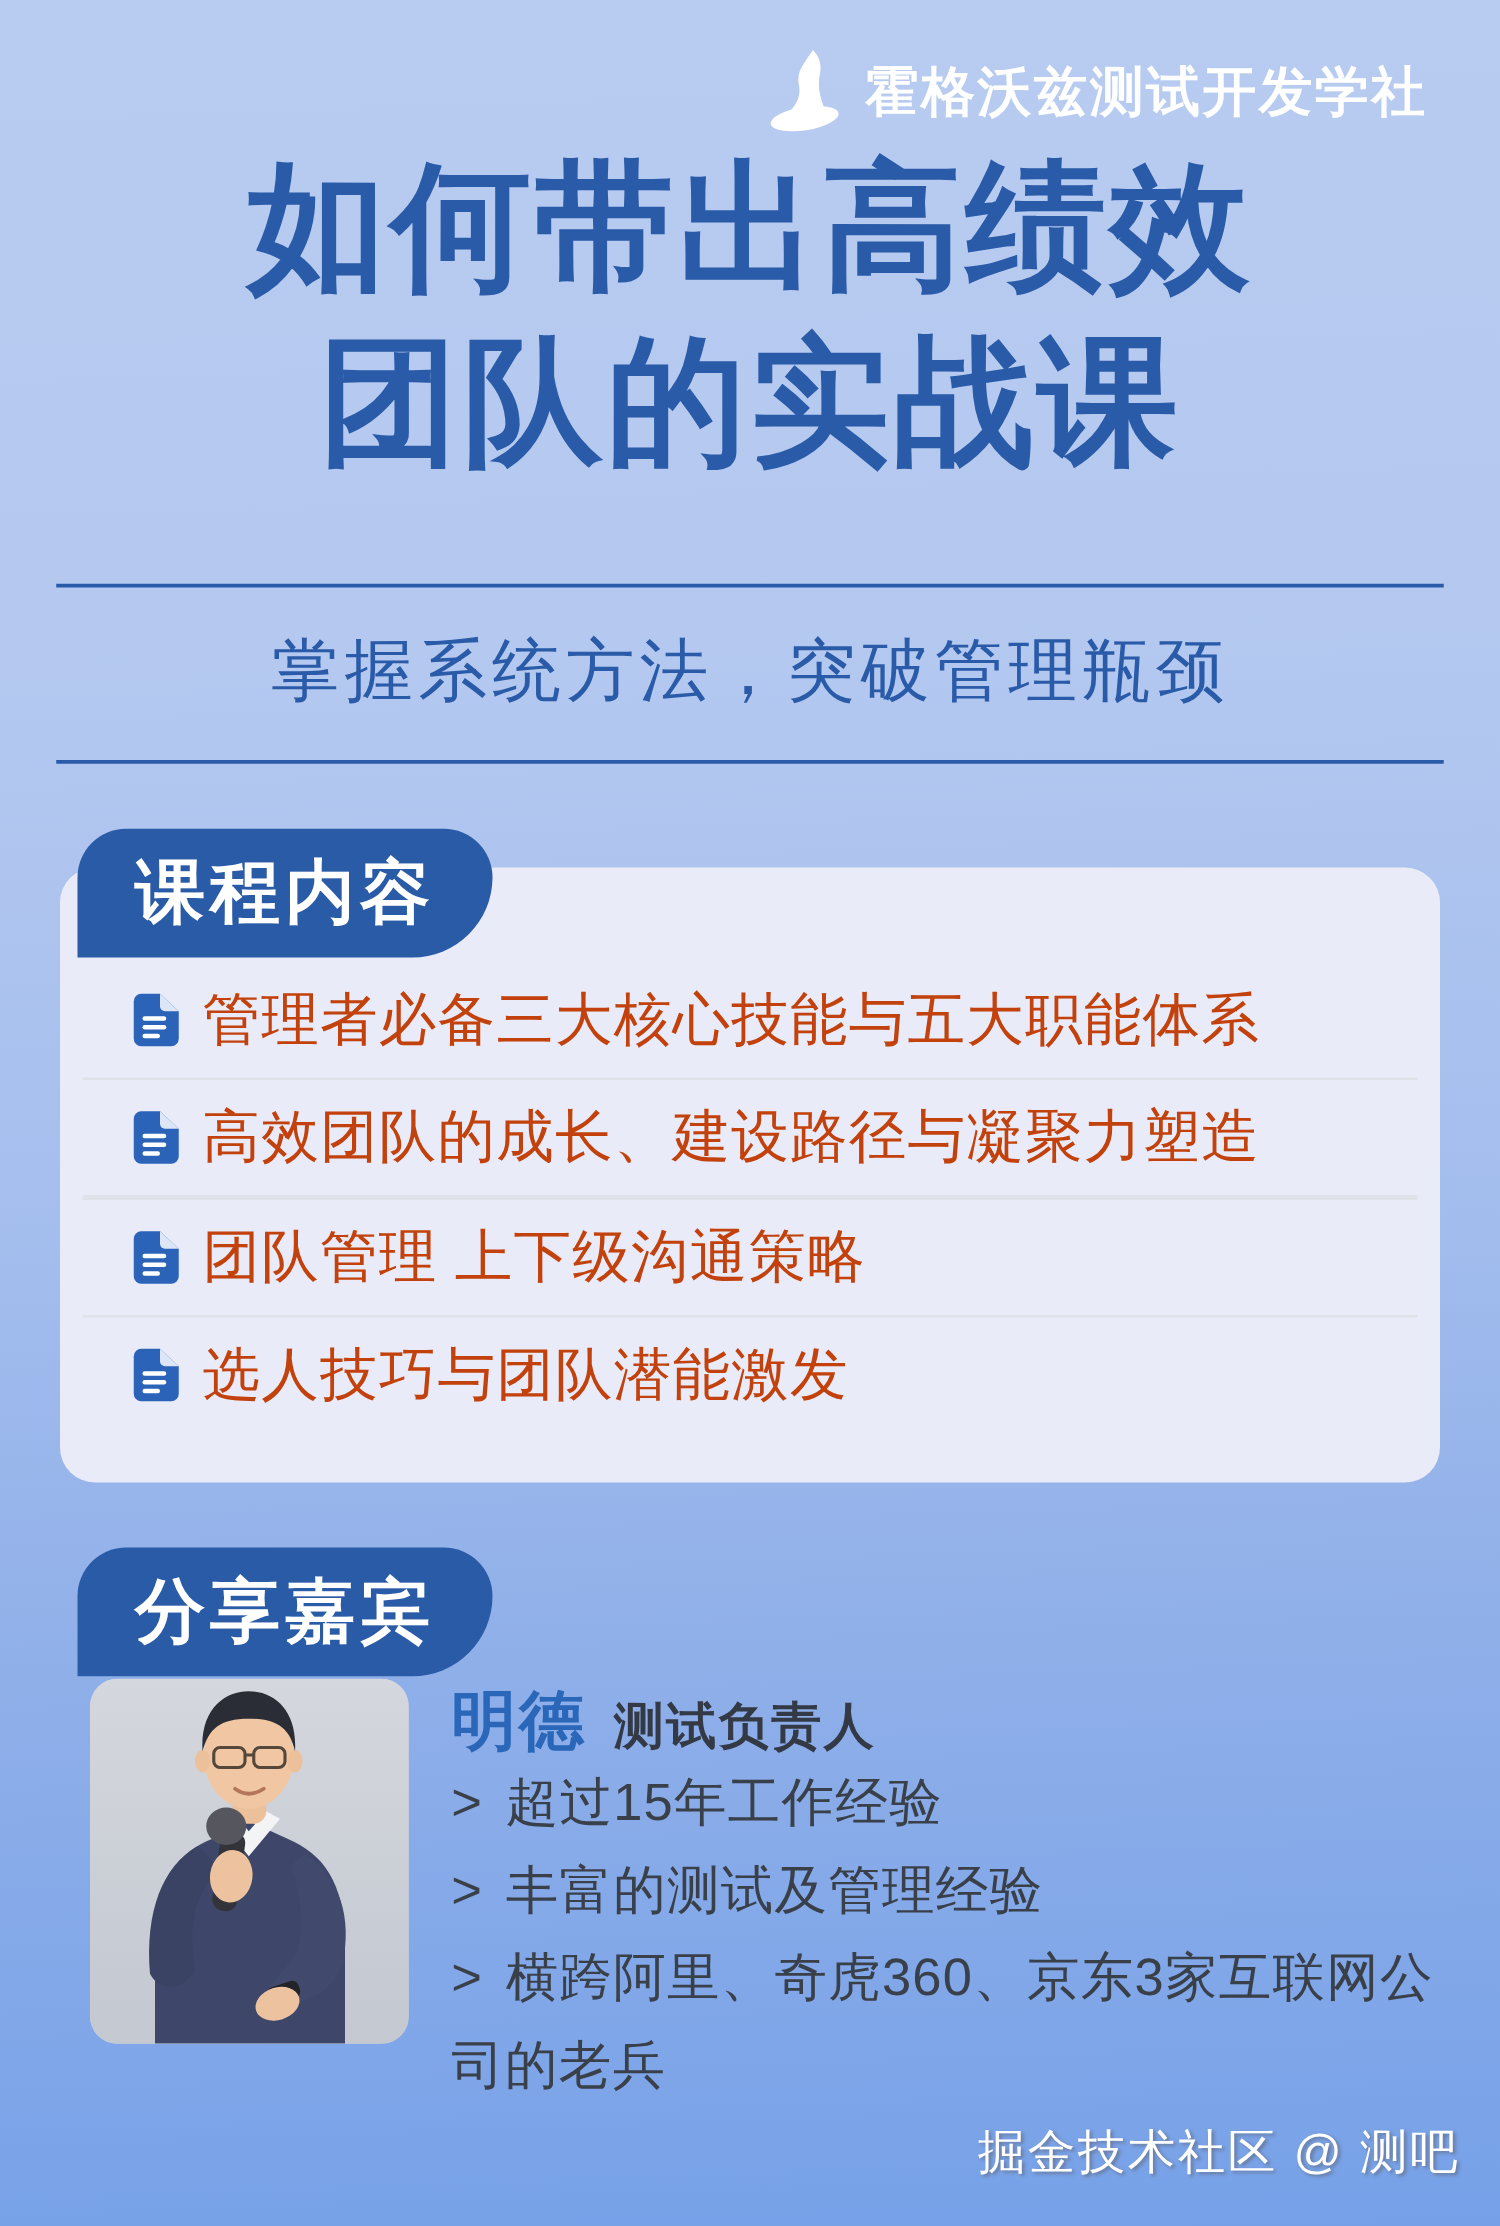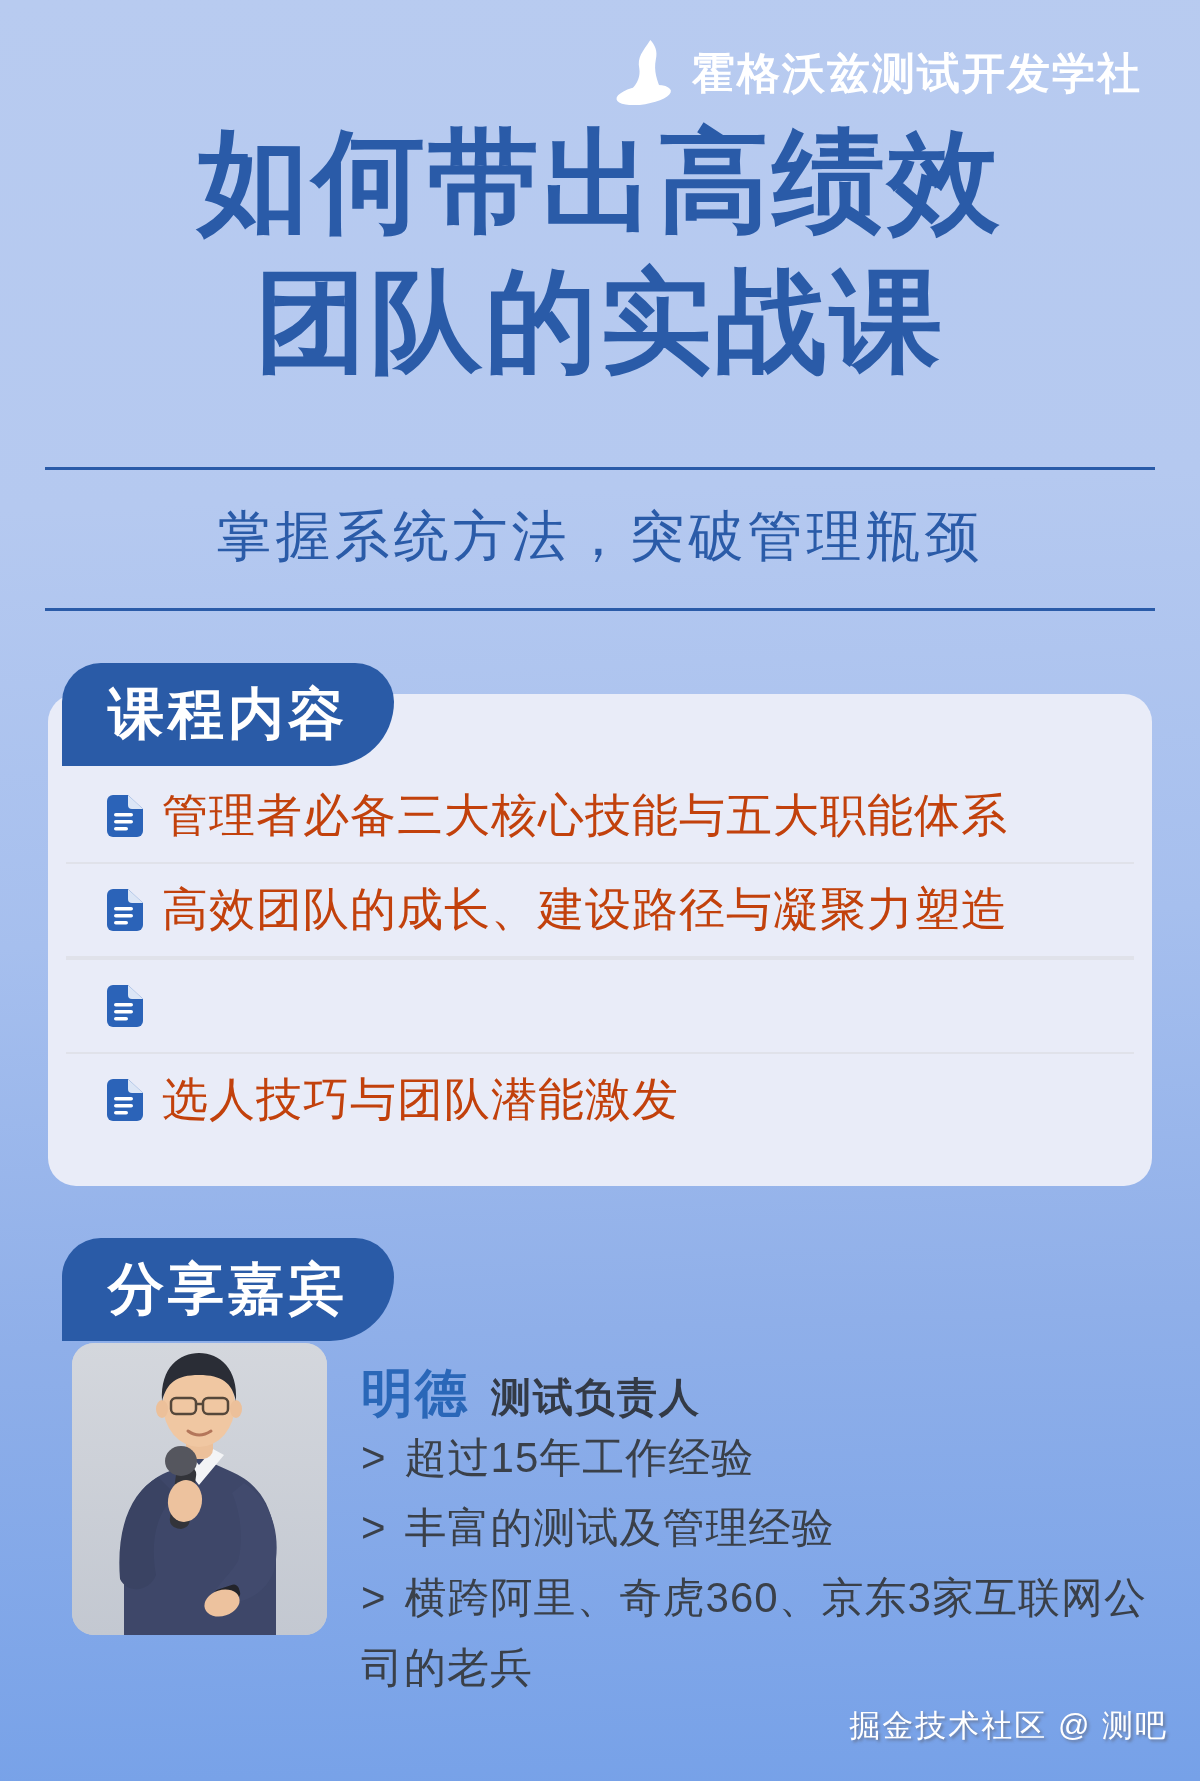--- a/index.html
+++ b/index.html
@@ -48,29 +48,29 @@
   }
   .doc-icon{width:40px;height:44px;flex:none;}
   .course-divider{height:2px;background:#e0e2ea;margin:0 18px;}
   
   .speaker-section{display:flex;margin:2px 0 0 72px;}
   .speaker-photo{
     width:255px;height:292px;flex:none;border-radius:22px;overflow:hidden;
     background:#cdd1d8;
   }
   .speaker-info{margin-left:34px;width:796px;}
-  .speaker-name-row{display:flex;align-items:baseline;gap:22px;line-height:60px;margin-top:20px;}
+  .speaker-name-row{display:flex;align-items:baseline;gap:22px;line-height:60px;margin-top:4px;}
   .speaker-name{font-size:52px;font-weight:bold;color:#2a67b8;letter-spacing:2px;}
   .speaker-role{font-size:40px;font-weight:bold;color:#333a46;letter-spacing:2px;}
   .speaker-points{margin-top:-4px;font-size:42px;color:#3a4049;line-height:70px;letter-spacing:1px;}
   .speaker-point .marker{margin-right:18px;}
   
   .footer-credit{
     position:absolute;right:32px;bottom:34px;
-    font-size:31px;color:#ffffff;letter-spacing:2px;
+    font-size:38px;color:#ffffff;letter-spacing:2px;
     text-shadow:2px 2px 3px rgba(90,90,100,0.6);
   }
 </style>
 </head>
 <body>
 
 <div class="brand">
   <span class="brand-hat">
     <svg viewBox="0 0 60 64" width="66" height="72">
       <path d="M33 1 C26 12 21 16 23 27 C24 34 22 40 15 47 L43 47 C39 38 36 29 38 19 C40 11 37 5 33 1 Z" fill="#ffffff"></path>
@@ -128,20 +128,21 @@
   <div class="course-row">
     <span class="doc-icon">
       <svg viewBox="0 0 40 44" width="40" height="44">
         <path d="M9 1 H24 L39 15 V37 a6 6 0 0 1 -6 6 H9 a6 6 0 0 1 -6 -6 V7 a6 6 0 0 1 6 -6 Z" fill="#2b63b8"></path>
         <path d="M24 1 L39 15 H28 a4 4 0 0 1 -4 -4 Z" fill="#dce6f6"></path>
         <rect x="10" y="19" width="19" height="3.6" rx="1.8" fill="#ffffff"></rect>
         <rect x="10" y="26" width="19" height="3.6" rx="1.8" fill="#ffffff"></rect>
         <rect x="10" y="33" width="14" height="3.6" rx="1.8" fill="#ffffff"></rect>
       </svg>
     </span>
+    <span>团队管理 上下级沟通策略</span>
   </div>
   <div class="course-divider"></div>
 
   <div class="course-row">
     <span class="doc-icon">
       <svg viewBox="0 0 40 44" width="40" height="44">
         <path d="M9 1 H24 L39 15 V37 a6 6 0 0 1 -6 6 H9 a6 6 0 0 1 -6 -6 V7 a6 6 0 0 1 6 -6 Z" fill="#2b63b8"></path>
         <path d="M24 1 L39 15 H28 a4 4 0 0 1 -4 -4 Z" fill="#dce6f6"></path>
         <rect x="10" y="19" width="19" height="3.6" rx="1.8" fill="#ffffff"></rect>
         <rect x="10" y="26" width="19" height="3.6" rx="1.8" fill="#ffffff"></rect>

